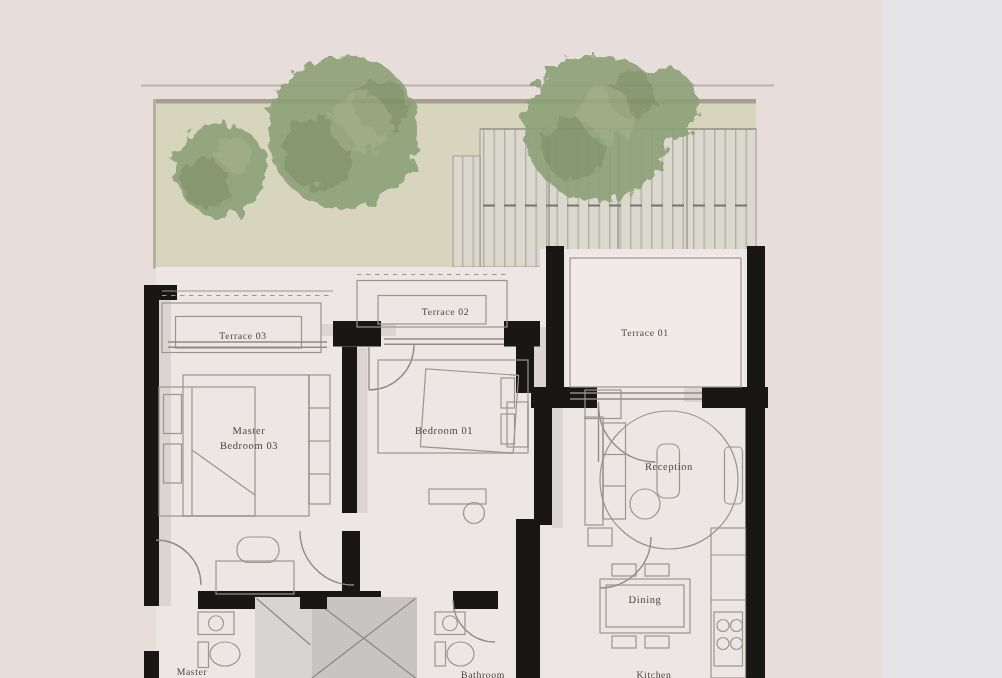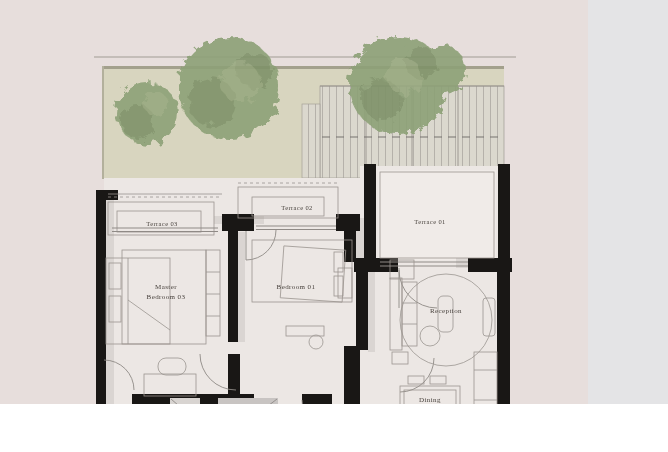--- a/index.html
+++ b/index.html
@@ -1,18 +1,18 @@
 <!DOCTYPE html>
 <html><head>
 <meta charset="utf-8">
 <style>
   html,body{margin:0;padding:0;}
   #screen{
     position:relative;
-    width:668px;height:404px;
+    width:668px;height:452px;
     overflow:hidden;
     font-family:"Liberation Serif", serif;
   }
   #img-area{position:absolute;left:0;top:0;width:588px;height:452px;}
   #right-strip{position:absolute;left:588px;top:0;width:80px;height:452px;}
   #divider{
     position:absolute;left:582px;top:0;width:8px;height:452px;
     background:linear-gradient(90deg, rgba(0,0,0,0) 0%, rgba(255,255,255,.75) 45%, rgba(190,185,185,.45) 60%, rgba(0,0,0,0) 100%);
   }
   svg{position:absolute;left:0;top:0;display:block;}

